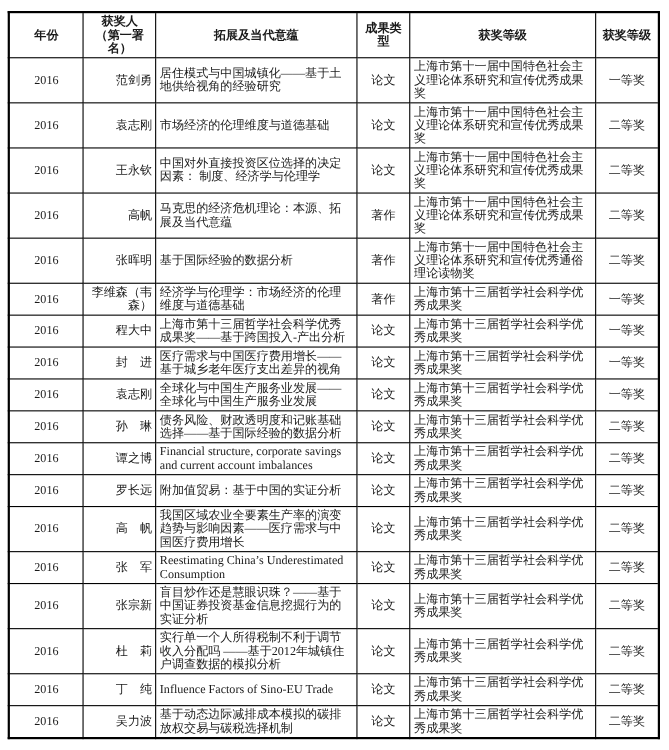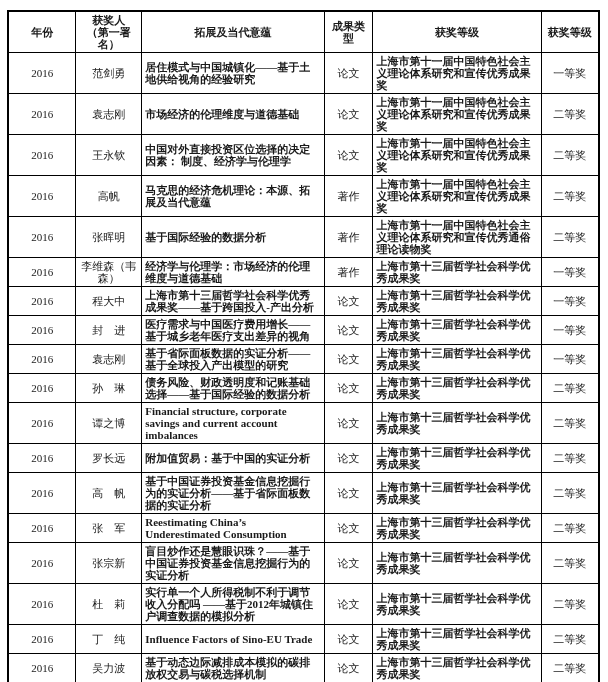--- a/index.html
+++ b/index.html
@@ -34,22 +34,22 @@
     overflow: hidden;
   }
   th {
     font-weight: bold;
     text-align: center;
     white-space: pre-line;
     height: 28px;
     margin-top: 48px;
   }
   td.c0, td.c3, td.c5 { text-align: center; }
-  td.c1 { text-align: center; }
-  td.c2, td.c4 { text-align: left; font-weight: bold; }
+  td.c1 { text-align: right; }
+  td.c2, td.c4 { text-align: left; }
   col.w0 { width: 67px; }
   col.w1 { width: 65px; }
   col.w2 { width: 180px; }
   col.w3 { width: 48px; }
   col.w4 { width: 166px; }
   col.w5 { width: 57px; }
 </style>
 </head>
 <body>
 
@@ -135,21 +135,21 @@
           <td class="c0">2016</td>
           <td class="c1">封　进</td>
           <td class="c2">医疗需求与中国医疗费用增长——基于城乡老年医疗支出差异的视角</td>
           <td class="c3">论文</td>
           <td class="c4">上海市第十三届哲学社会科学优秀成果奖</td>
           <td class="c5">一等奖</td>
         </tr>
         <tr>
           <td class="c0">2016</td>
           <td class="c1">袁志刚</td>
-          <td class="c2">基于省际面板数据的实证分析——基于全球投入产出模型的研究</td>
+          <td class="c2">全球化与中国生产服务业发展——全球化与中国生产服务业发展</td>
           <td class="c3">论文</td>
           <td class="c4">上海市第十三届哲学社会科学优秀成果奖</td>
           <td class="c5">一等奖</td>
         </tr>
         <tr>
           <td class="c0">2016</td>
           <td class="c1">孙　琳</td>
           <td class="c2">债务风险、财政透明度和记账基础选择——基于国际经验的数据分析</td>
           <td class="c3">论文</td>
           <td class="c4">上海市第十三届哲学社会科学优秀成果奖</td>
@@ -167,21 +167,21 @@
           <td class="c0">2016</td>
           <td class="c1">罗长远</td>
           <td class="c2">附加值贸易：基于中国的实证分析</td>
           <td class="c3">论文</td>
           <td class="c4">上海市第十三届哲学社会科学优秀成果奖</td>
           <td class="c5">二等奖</td>
         </tr>
         <tr>
           <td class="c0">2016</td>
           <td class="c1">高　帆</td>
-          <td class="c2">基于中国证券投资基金信息挖掘行为的实证分析——基于省际面板数据的实证分析</td>
+          <td class="c2">我国区域农业全要素生产率的演变趋势与影响因素——医疗需求与中国医疗费用增长</td>
           <td class="c3">论文</td>
           <td class="c4">上海市第十三届哲学社会科学优秀成果奖</td>
           <td class="c5">二等奖</td>
         </tr>
         <tr>
           <td class="c0">2016</td>
           <td class="c1">张　军</td>
           <td class="c2">Reestimating China’s Underestimated Consumption</td>
           <td class="c3">论文</td>
           <td class="c4">上海市第十三届哲学社会科学优秀成果奖</td>

